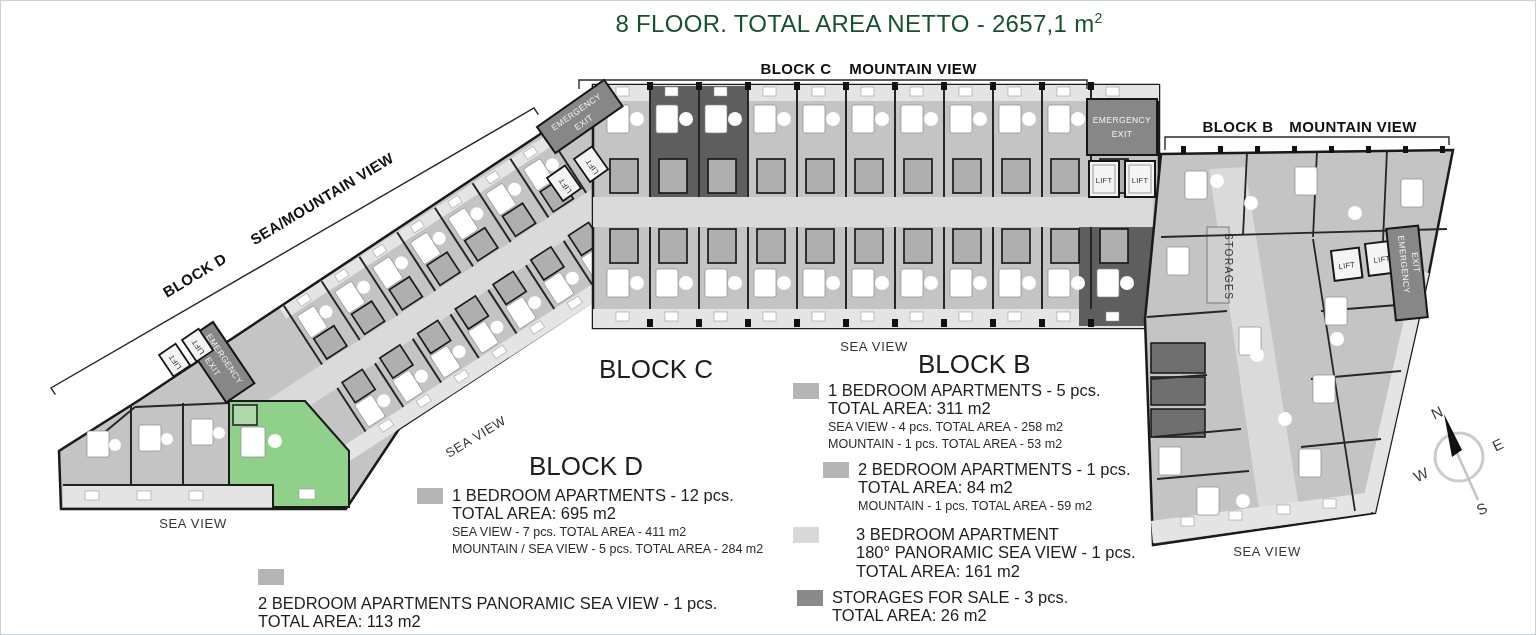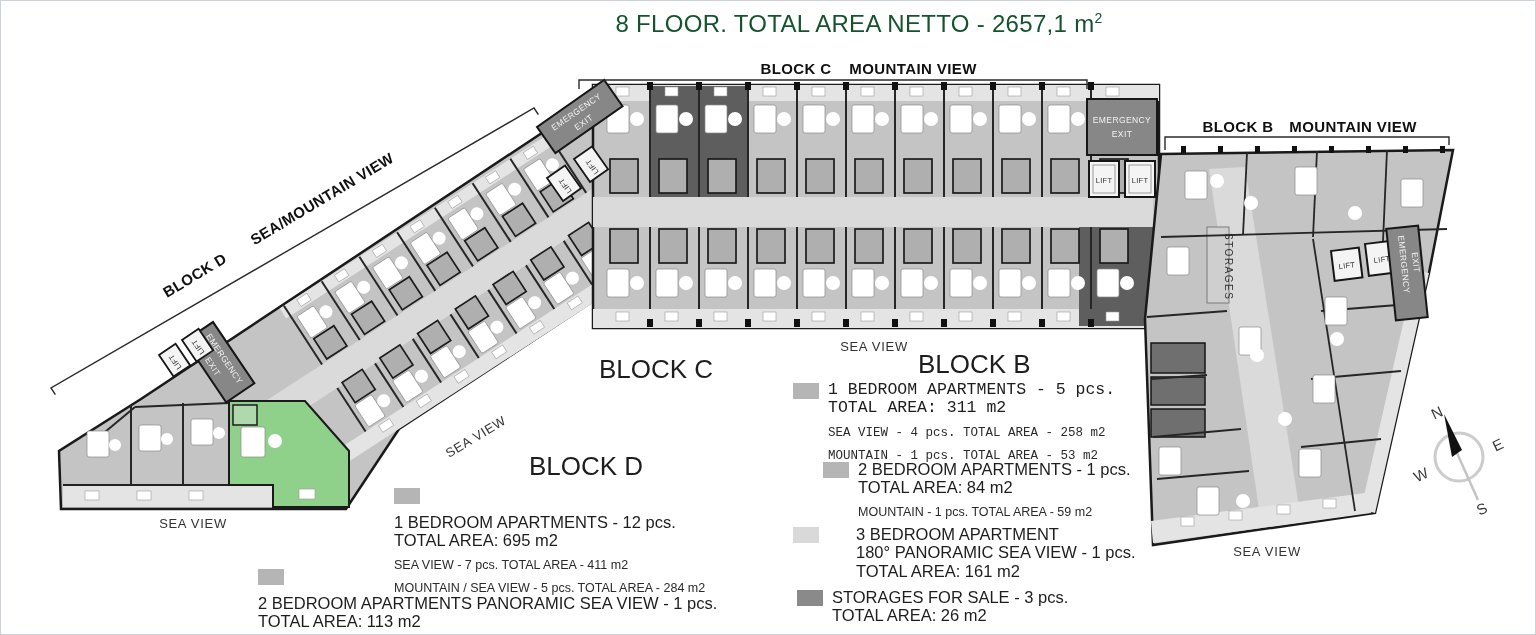--- a/index.html
+++ b/index.html
@@ -13,21 +13,21 @@
   .sea-view{font-size:13px;fill:#333;letter-spacing:.7px;}
   .lift-label{font-size:7.5px;fill:#333;letter-spacing:.3px;}
   .em-label{font-size:8.5px;fill:#f2f2f2;letter-spacing:.4px;}
   .compass-letter{font-size:15px;fill:#3c3c3c;}
   .storages-label{font-size:10px;fill:#333;letter-spacing:1.5px;}
   .lg-head{position:absolute;font-size:26px;color:#1d1d1d;white-space:nowrap;}
   .lg-item{position:absolute;display:flex;gap:9px;align-items:flex-start;}
   .sw{width:26px;height:16px;margin-top:2px;flex:0 0 auto;}
   .lg-text{line-height:1.12;}
   .lg-main{font-size:16.5px;color:#1d1d1d;white-space:nowrap;}
-  .lg-sub{font-size:12.5px;color:#2a2a2a;margin-top:8px;white-space:nowrap;line-height:1.2;}
+  .lg-sub{font-size:12.5px;color:#2a2a2a;margin-top:2px;white-space:nowrap;line-height:1.2;}
   .lg-lines{position:absolute;line-height:1.12;}
 </style>
 </head>
 <body>
 
 <div class="page">
 
 <svg class="plan" width="1536" height="635" viewBox="0 0 1536 635">
 
   <g>
@@ -426,39 +426,39 @@
   </g>
 </svg>
 
 <div class="title" style="left:858px;top:9px;">
   <span>8 FLOOR. TOTAL AREA NETTO - 2657,1 m</span><sup>2</sup>
 </div>
 
 <div class="lg-head" style="left:598px;top:353px;">BLOCK C</div>
 
 <div class="lg-head" style="left:528px;top:450px;">BLOCK D</div>
-<div class="lg-item" style="left:393px;top:485px;flex-direction:column;">
+<div class="lg-item" style="left:416px;top:485px;">
   <div class="sw" style="background-color: rgb(181, 181, 181);"></div>
   <div class="lg-text">
     <div class="lg-main">1 BEDROOM APARTMENTS - 12 pcs.</div>
     <div class="lg-main">TOTAL AREA: 695 m2</div>
     <div class="lg-sub">SEA VIEW - 7 pcs. TOTAL AREA - 411 m2</div>
     <div class="lg-sub">MOUNTAIN / SEA VIEW - 5 pcs. TOTAL AREA - 284 m2</div>
   </div>
 </div>
 <div class="lg-item" style="left:257px;top:566px;flex-direction:column;">
   <div class="sw" style="background-color: rgb(181, 181, 181);"></div>
   <div class="lg-text">
     <div class="lg-main">2 BEDROOM APARTMENTS PANORAMIC SEA VIEW - 1 pcs.</div>
     <div class="lg-main">TOTAL AREA: 113 m2</div>
   </div>
 </div>
 
 <div class="lg-head" style="left:917px;top:348px;">BLOCK B</div>
-<div class="lg-item" style="left:792px;top:380px;font-family:Liberation Mono, monospace;">
+<div class="lg-item" style="left:792px;top:380px;">
   <div class="sw" style="background-color: rgb(181, 181, 181);"></div>
   <div class="lg-text">
     <div class="lg-main">1 BEDROOM APARTMENTS - 5 pcs.</div>
     <div class="lg-main">TOTAL AREA: 311 m2</div>
     <div class="lg-sub">SEA VIEW - 4 pcs. TOTAL AREA - 258 m2</div>
     <div class="lg-sub">MOUNTAIN - 1 pcs. TOTAL AREA - 53 m2</div>
   </div>
 </div>
 <div class="lg-item" style="left:822px;top:459px;">
   <div class="sw" style="background-color: rgb(181, 181, 181);"></div>

